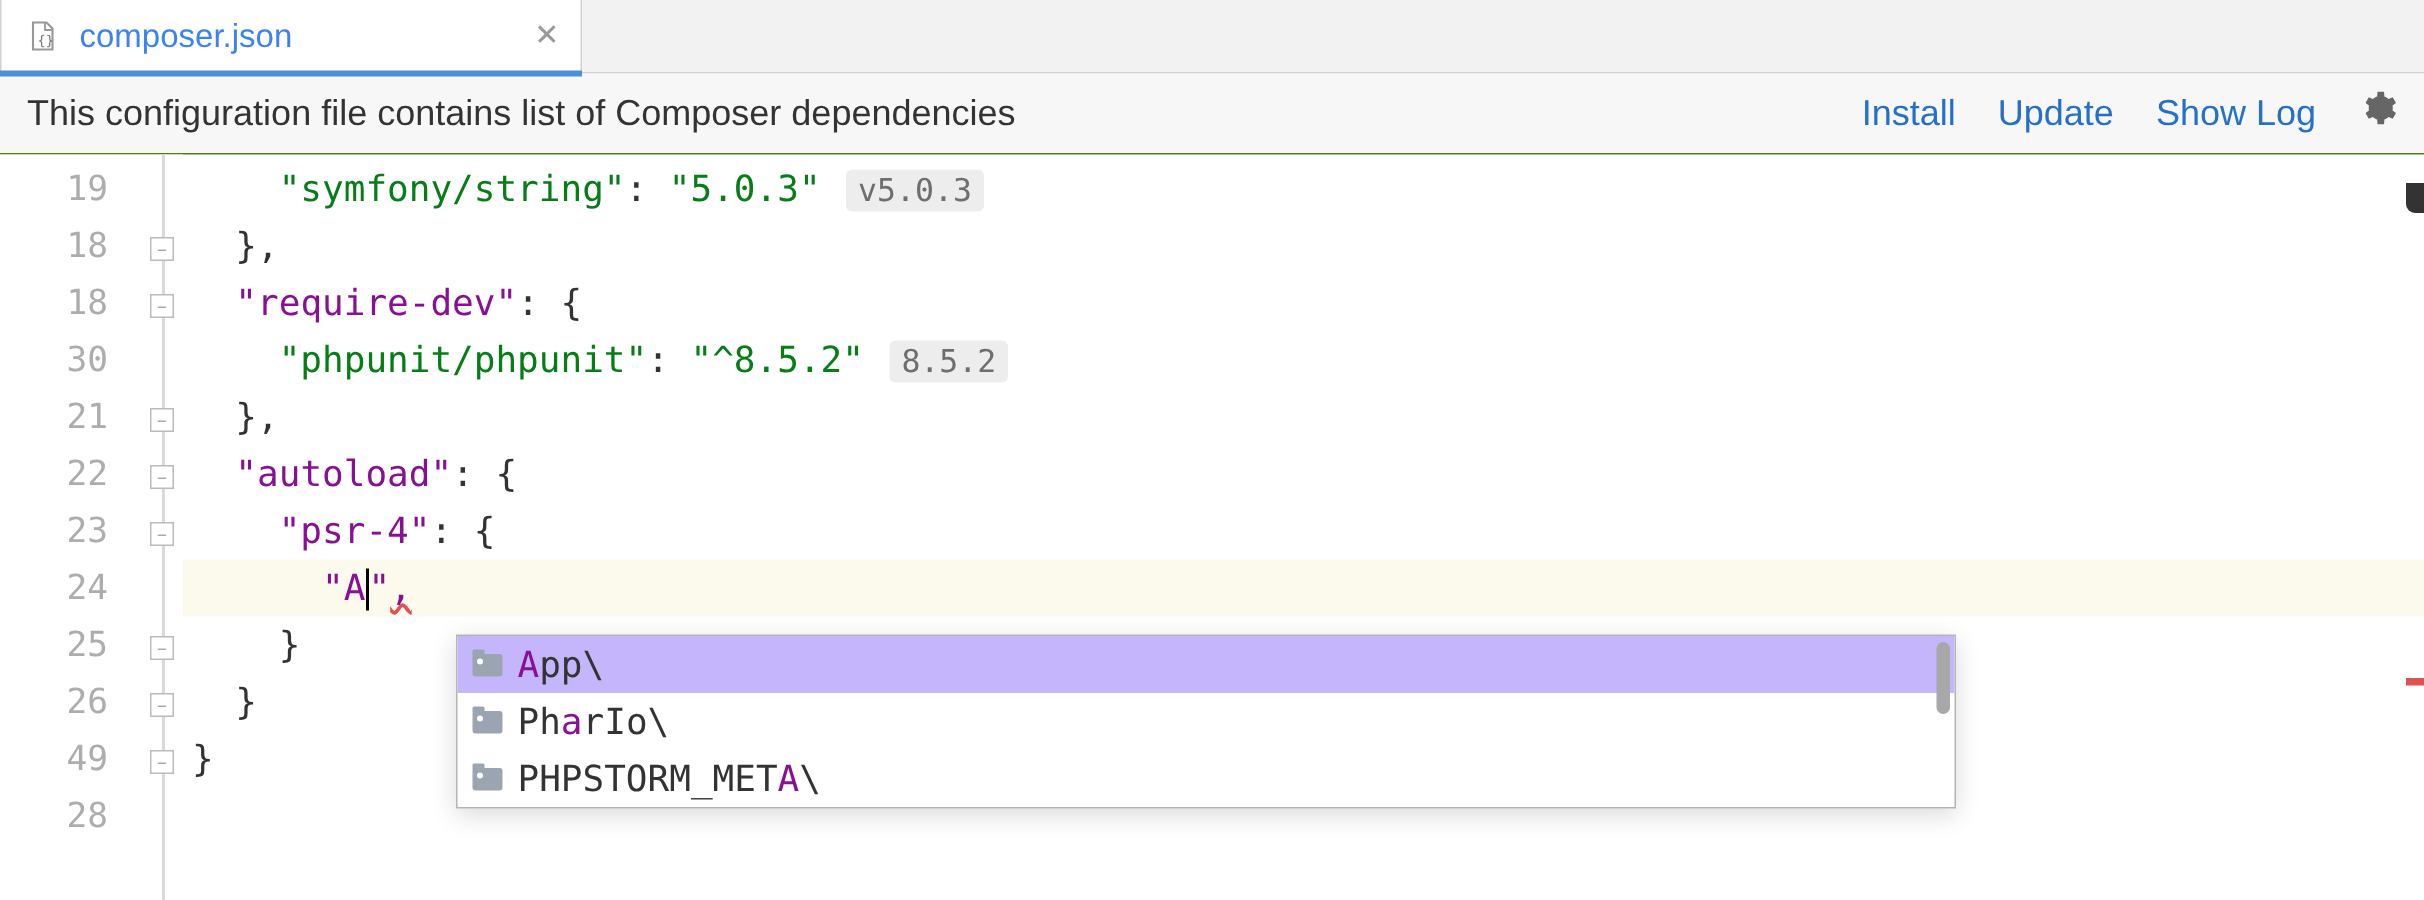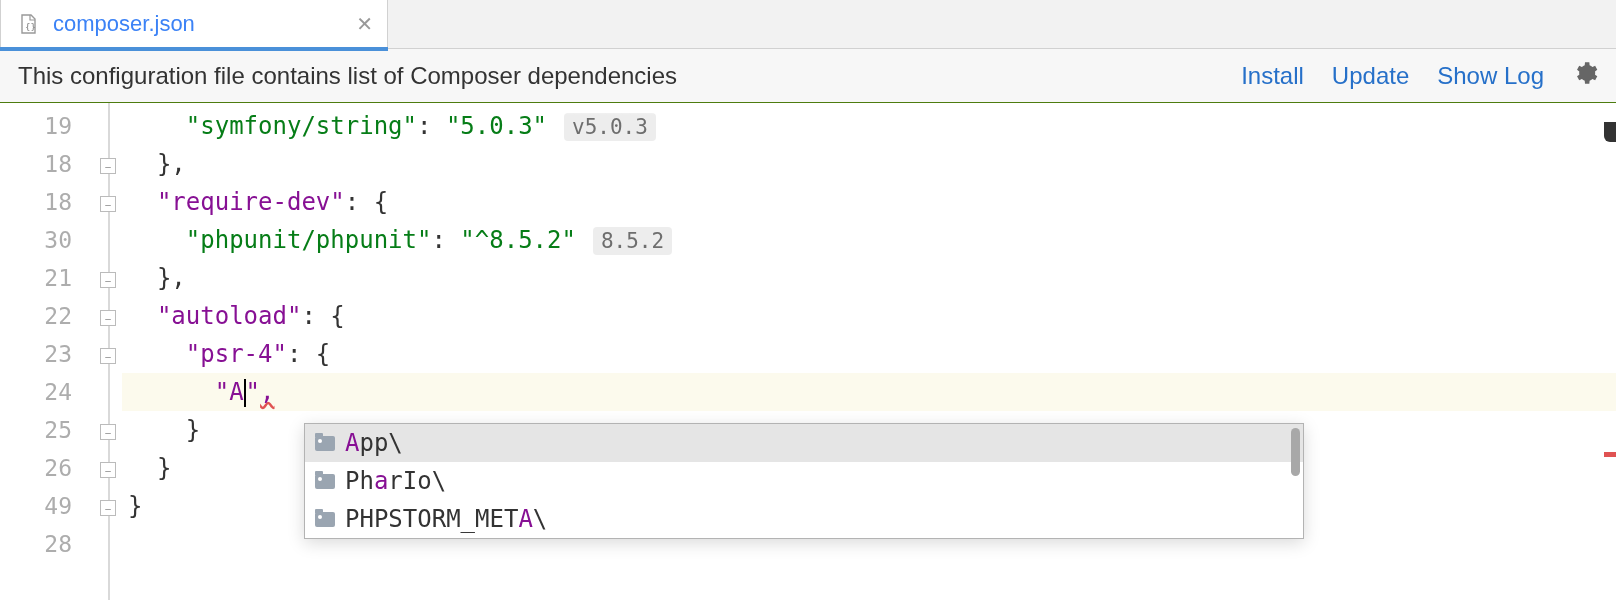--- a/index.html
+++ b/index.html
@@ -190,21 +190,21 @@
   .popup .item {
     display: flex;
     align-items: center;
     gap: 10px;
     height: 38px;
     padding: 0 10px;
     cursor: pointer;
     color: #333;
   }
   .popup .item.selected {
-    background: #e5e5e5;
+    background: #c4b5fd;
   }
   .popup .folder-icon {
     width: 20px;
     height: 15px;
     background: #9aa5b1;
     border-radius: 2px;
     position: relative;
   }
   .popup .folder-icon::before {
     content: "";

